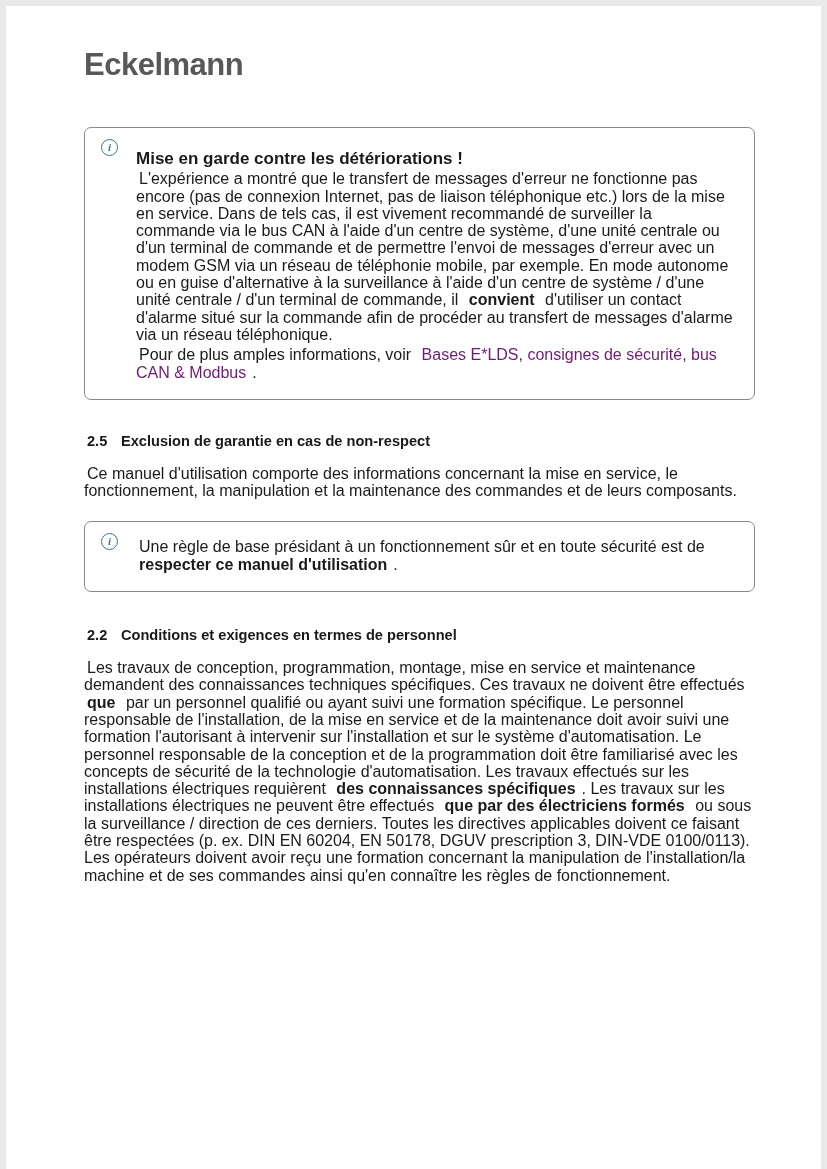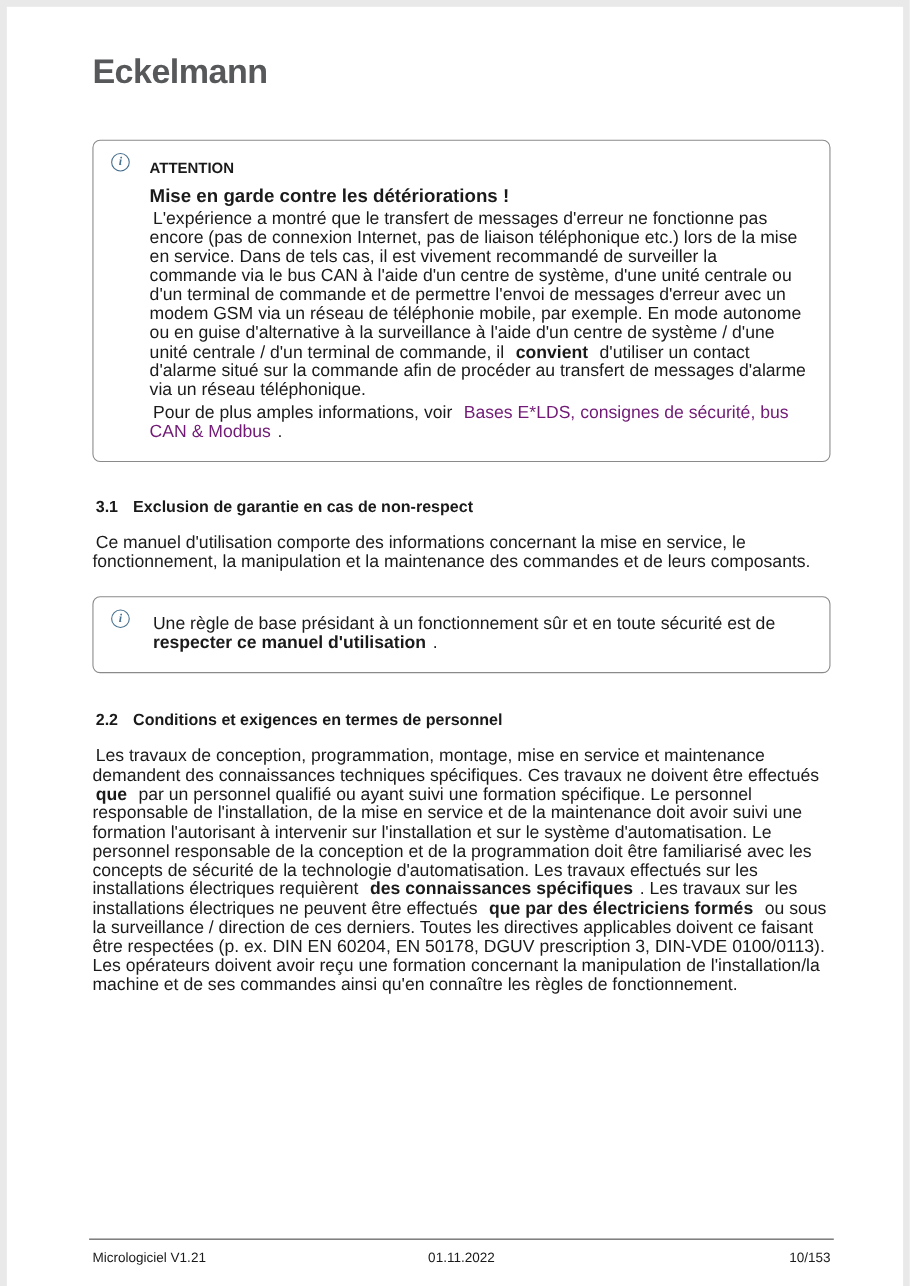--- a/index.html
+++ b/index.html
@@ -94,46 +94,40 @@
 <body>
 
 <div class="page">
   <div class="content">
 
     <div class="logo">Eckelmann</div>
 
     <div class="notice-box attention-box">
       <div class="notice-icon">i</div>
       <div class="notice-content">
-        <div class="notice-title">ATTENTION</div>
         <div class="notice-subtitle">Mise en garde contre les détériorations !</div>
         <p class="notice-body"><span>L'expérience a montré que le transfert de messages d'erreur ne fonctionne pas encore (pas de connexion Internet, pas de liaison téléphonique etc.) lors de la mise en service. Dans de tels cas, il est vivement recommandé de surveiller la commande via le bus CAN à l'aide d'un centre de système, d'une unité centrale ou d'un terminal de commande et de permettre l'envoi de messages d'erreur avec un modem GSM via un réseau de téléphonie mobile, par exemple. En mode autonome ou en guise d'alternative à la surveillance à l'aide d'un centre de système / d'une unité centrale / d'un terminal de commande, il </span><span style="font-weight: bold;">convient</span><span> d'utiliser un contact d'alarme situé sur la commande afin de procéder au transfert de messages d'alarme via un réseau téléphonique.</span></p>
         <p class="notice-body"><span>Pour de plus amples informations, voir </span><span style="color: #701a75;">Bases E*LDS, consignes de sécurité, bus CAN &amp; Modbus</span><span>.</span></p>
       </div>
     </div>
 
     <div class="section-heading heading-2-1">
-      <span class="h-num">3.1</span>
+      <span class="h-num">2.5</span>
       <span class="h-title">Exclusion de garantie en cas de non-respect</span>
     </div>
     <p class="body-text section-para"><span>Ce manuel d'utilisation comporte des informations concernant la mise en service, le fonctionnement, la manipulation et la maintenance des commandes et de leurs composants.</span></p>
 
     <div class="notice-box note-box">
       <div class="notice-icon">i</div>
       <div class="notice-content">
         <p class="notice-body"><span>Une règle de base présidant à un fonctionnement sûr et en toute sécurité est de </span><span style="font-weight: bold;">respecter ce manuel d'utilisation</span><span>.</span></p>
       </div>
     </div>
 
     <div class="section-heading heading-2-2">
       <span class="h-num">2.2</span>
       <span class="h-title">Conditions et exigences en termes de personnel</span>
     </div>
     <p class="body-text section-para"><span>Les travaux de conception, programmation, montage, mise en service et maintenance demandent des connaissances techniques spécifiques. Ces travaux ne doivent être effectués </span><span style="font-weight: bold;">que</span><span> par un personnel qualifié ou ayant suivi une formation spécifique. Le personnel responsable de l'installation, de la mise en service et de la maintenance doit avoir suivi une formation l'autorisant à intervenir sur l'installation et sur le système d'automatisation. Le personnel responsable de la conception et de la programmation doit être familiarisé avec les concepts de sécurité de la technologie d'automatisation. Les travaux effectués sur les installations électriques requièrent </span><span style="font-weight: bold;">des connaissances spécifiques</span><span>. Les travaux sur les installations électriques ne peuvent être effectués </span><span style="font-weight: bold;">que par des électriciens formés</span><span> ou sous la surveillance / direction de ces derniers. Toutes les directives applicables doivent ce faisant être respectées (p. ex. DIN EN 60204, EN 50178, DGUV prescription 3, DIN-VDE 0100/0113). Les opérateurs doivent avoir reçu une formation concernant la manipulation de l'installation/la machine et de ses commandes ainsi qu'en connaître les règles de fonctionnement.</span></p>
 
   </div>
 
-  <div class="footer">
-    <div class="f-left">Micrologiciel V1.21</div>
-    <div class="f-center">01.11.2022</div>
-    <div class="f-right">10/153</div>
-  </div>
 </div>
 
 </body></html>

